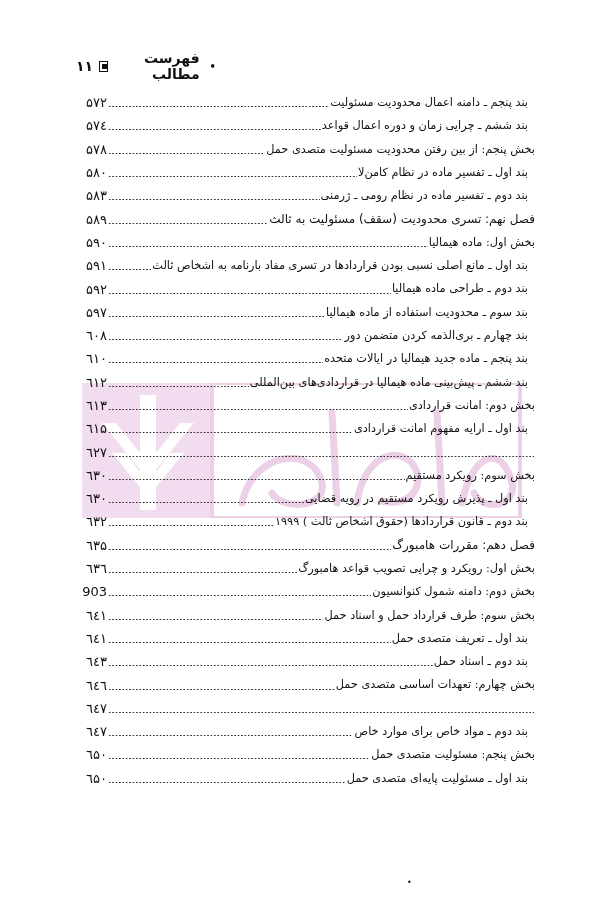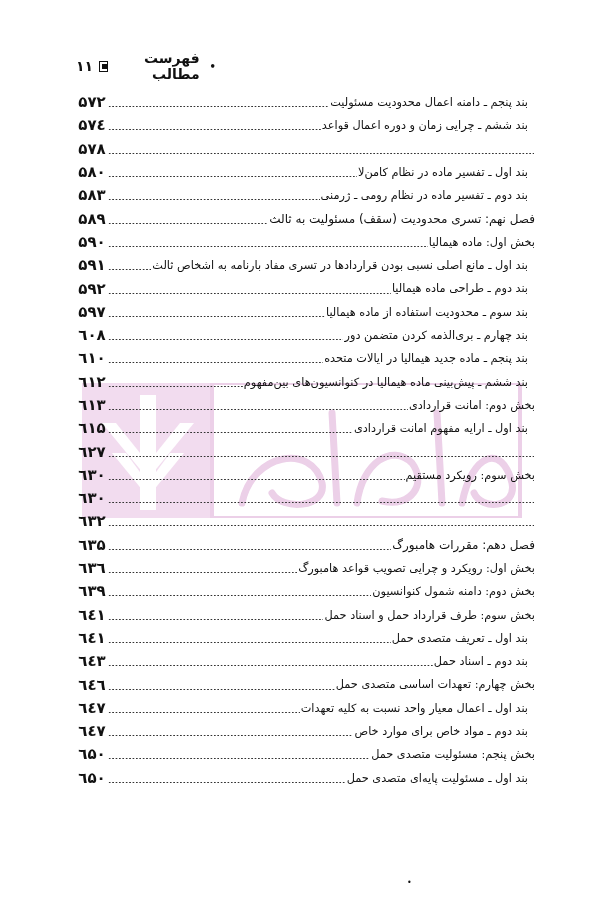--- a/index.html
+++ b/index.html
@@ -26,21 +26,21 @@
       white-space: nowrap;
     }
     .row .title { flex: 0 0 auto; padding-right: 0; }
     .row.indent .title { padding-right: 7px; }
     .row.bold .title { font-weight: normal; font-size: 12px; }
     .row .leader {
       flex: 1 1 auto; height: 1px; margin: 0 1px; align-self: center; margin-top: 8px;
       background-image: radial-gradient(circle, #333 0.7px, transparent 0.8px);
       background-size: 3.4px 2px; background-repeat: repeat-x;
     }
-    .row .page { flex: 0 0 auto; font-weight: bold; font-size: 15px; direction: rtl; min-width: 30px; text-align: center; }
+    .row .page { flex: 0 0 auto; font-weight: normal; font-size: 13px; direction: rtl; min-width: 30px; text-align: right; }
     .footer-dot { position: absolute; left: 407px; top: 878px; font-size: 8px; }
   </style>
 </head>
 <body>
 
 <div class="header">
   <span class="dot">•</span>
   <span>فهرست مطالب</span>
   <span class="sq"></span>
   <span>۱۱</span>
@@ -70,20 +70,21 @@
       <span class="title">بند پنجم ـ دامنه اعمال محدودیت مسئولیت</span>
       <span class="leader"></span>
       <span class="page">۵۷۲</span>
     </div>
   <div class="row indent">
       <span class="title">بند ششم ـ چرایی زمان و دوره اعمال قواعد</span>
       <span class="leader"></span>
       <span class="page">۵۷٤</span>
     </div>
   <div class="row">
+      <span class="title">بخش پنجم: از بین رفتن محدودیت مسئولیت متصدی حمل</span>
       <span class="leader"></span>
       <span class="page">۵۷۸</span>
     </div>
   <div class="row indent">
       <span class="title">بند اول ـ تفسیر ماده در نظام کامن‌لا</span>
       <span class="leader"></span>
       <span class="page">۵۸۰</span>
     </div>
   <div class="row indent">
       <span class="title">بند دوم ـ تفسیر ماده در نظام رومی ـ ژرمنی</span>
@@ -119,21 +120,21 @@
       <span class="title">بند چهارم ـ بری‌الذمه کردن متضمن دور</span>
       <span class="leader"></span>
       <span class="page">٦۰۸</span>
     </div>
   <div class="row indent">
       <span class="title">بند پنجم ـ ماده جدید هیمالیا در ایالات متحده</span>
       <span class="leader"></span>
       <span class="page">٦۱۰</span>
     </div>
   <div class="row indent">
-      <span class="title">بند ششم ـ پیش‌بینی ماده هیمالیا در کنوانسیون‌های بین‌مفهوم</span>
+      <span class="title">بند ششم ـ پیش‌بینی ماده هیمالیا در قراردادی‌های بین‌المللی</span>
       <span class="leader"></span>
       <span class="page">٦۱۲</span>
     </div>
   <div class="row">
       <span class="title">بخش دوم: امانت قراردادی</span>
       <span class="leader"></span>
       <span class="page">٦۱۳</span>
     </div>
   <div class="row indent">
       <span class="title">بند اول ـ ارایه مفهوم امانت قراردادی</span>
@@ -143,41 +144,43 @@
   <div class="row indent">
       <span class="leader"></span>
       <span class="page">٦۲۷</span>
     </div>
   <div class="row">
       <span class="title">بخش سوم: رویکرد مستقیم</span>
       <span class="leader"></span>
       <span class="page">٦۳۰</span>
     </div>
   <div class="row indent">
+      <span class="title">بند اول ـ پذیرش رویکرد مستقیم در رویه قضایی</span>
       <span class="leader"></span>
       <span class="page">٦۳۰</span>
     </div>
   <div class="row indent">
+      <span class="title">بند دوم ـ قانون قراردادها (حقوق اشخاص ثالث ) ۱۹۹۹</span>
       <span class="leader"></span>
       <span class="page">٦۳۲</span>
     </div>
   <div class="row bold">
       <span class="title">فصل دهم: مقررات هامبورگ</span>
       <span class="leader"></span>
       <span class="page">٦۳۵</span>
     </div>
   <div class="row">
       <span class="title">بخش اول: رویکرد و چرایی تصویب قواعد هامبورگ</span>
       <span class="leader"></span>
       <span class="page">٦۳٦</span>
     </div>
   <div class="row">
       <span class="title">بخش دوم: دامنه شمول کنوانسیون</span>
       <span class="leader"></span>
-      <span class="page">٦۳۹</span>
+      <span class="page">903</span>
     </div>
   <div class="row">
       <span class="title">بخش سوم: طرف قرارداد حمل و اسناد حمل</span>
       <span class="leader"></span>
       <span class="page">٦٤۱</span>
     </div>
   <div class="row indent">
       <span class="title">بند اول ـ تعریف متصدی حمل</span>
       <span class="leader"></span>
       <span class="page">٦٤۱</span>
@@ -186,21 +189,20 @@
       <span class="title">بند دوم ـ اسناد حمل</span>
       <span class="leader"></span>
       <span class="page">٦٤۳</span>
     </div>
   <div class="row">
       <span class="title">بخش چهارم: تعهدات اساسی متصدی حمل</span>
       <span class="leader"></span>
       <span class="page">٦٤٦</span>
     </div>
   <div class="row indent">
-      <span class="title">بند اول ـ اعمال معیار واحد نسبت به کلیه تعهدات</span>
       <span class="leader"></span>
       <span class="page">٦٤۷</span>
     </div>
   <div class="row indent">
       <span class="title">بند دوم ـ مواد خاص برای موارد خاص</span>
       <span class="leader"></span>
       <span class="page">٦٤۷</span>
     </div>
   <div class="row">
       <span class="title">بخش پنجم: مسئولیت متصدی حمل</span>

